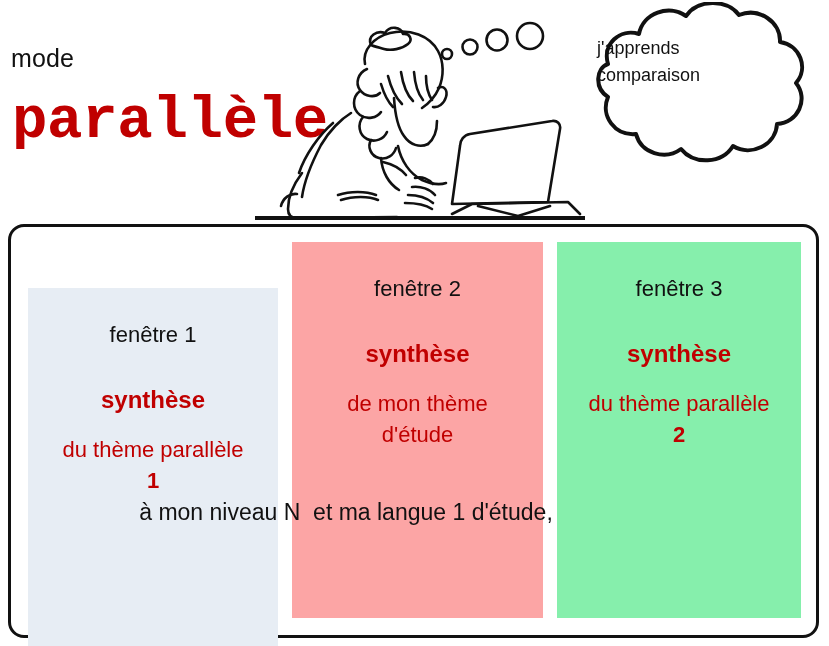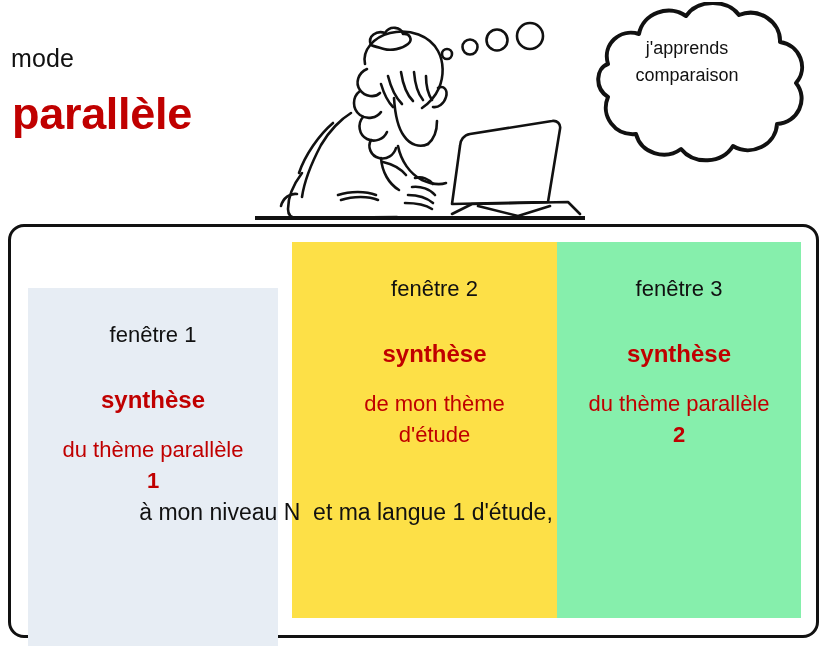--- a/index.html
+++ b/index.html
@@ -30,25 +30,26 @@
     top: 44px;
     font-size: 25px;
     color: #111111;
     letter-spacing: 0.1px;
     white-space: nowrap;
   }
   #mode-title {
     position: absolute;
     left: 12px;
     top: 88px;
-    font-size: 45px;
+    font-size: 59px;
     font-weight: bold;
     color: #C00000;
     letter-spacing: -0.3px;
     white-space: nowrap;
+    font-family: Liberation Mono, monospace;
   }
 
   
   #illustration {
     position: absolute;
     left: 255px;
     top: 6px;
     width: 330px;
     height: 218px;
   }
@@ -61,21 +62,21 @@
     top: 2px;
     width: 285px;
     height: 175px;
   }
   #thought-bubble svg { display:block; position:absolute; left:0; top:0; }
   #bubble-text {
     position: absolute;
     left: 52px;
     top: 33px;
     width: 180px;
-    text-align: center;
+    text-align: left;
     font-size: 18px;
     line-height: 27px;
     color: #111111;
   }
   #bubble-text .line { display:block; white-space: nowrap; }
 
   
   #frame {
     position: absolute;
     left: 8px;
@@ -247,21 +248,21 @@
     <div class="panel-inner">
       <div class="panel-window-label">fenêtre 1</div>
       <div class="panel-synthese">synthèse</div>
       <div class="panel-sub">
         <span>du thème parallèle</span>
         <span class="sub-line2 bold">1</span>
       </div>
     </div>
   </div>
 
-  <div class="panel" id="panel-2" style="background: #fde047; padding-left: 17px;">
+  <div class="panel" id="panel-2" style="background: #fca5a5;">
     <div class="panel-inner">
       <div class="panel-window-label">fenêtre 2</div>
       <div class="panel-synthese">synthèse</div>
       <div class="panel-sub">
         <span>de mon thème</span>
         <span class="sub-line2">d'étude</span>
       </div>
     </div>
   </div>
 

